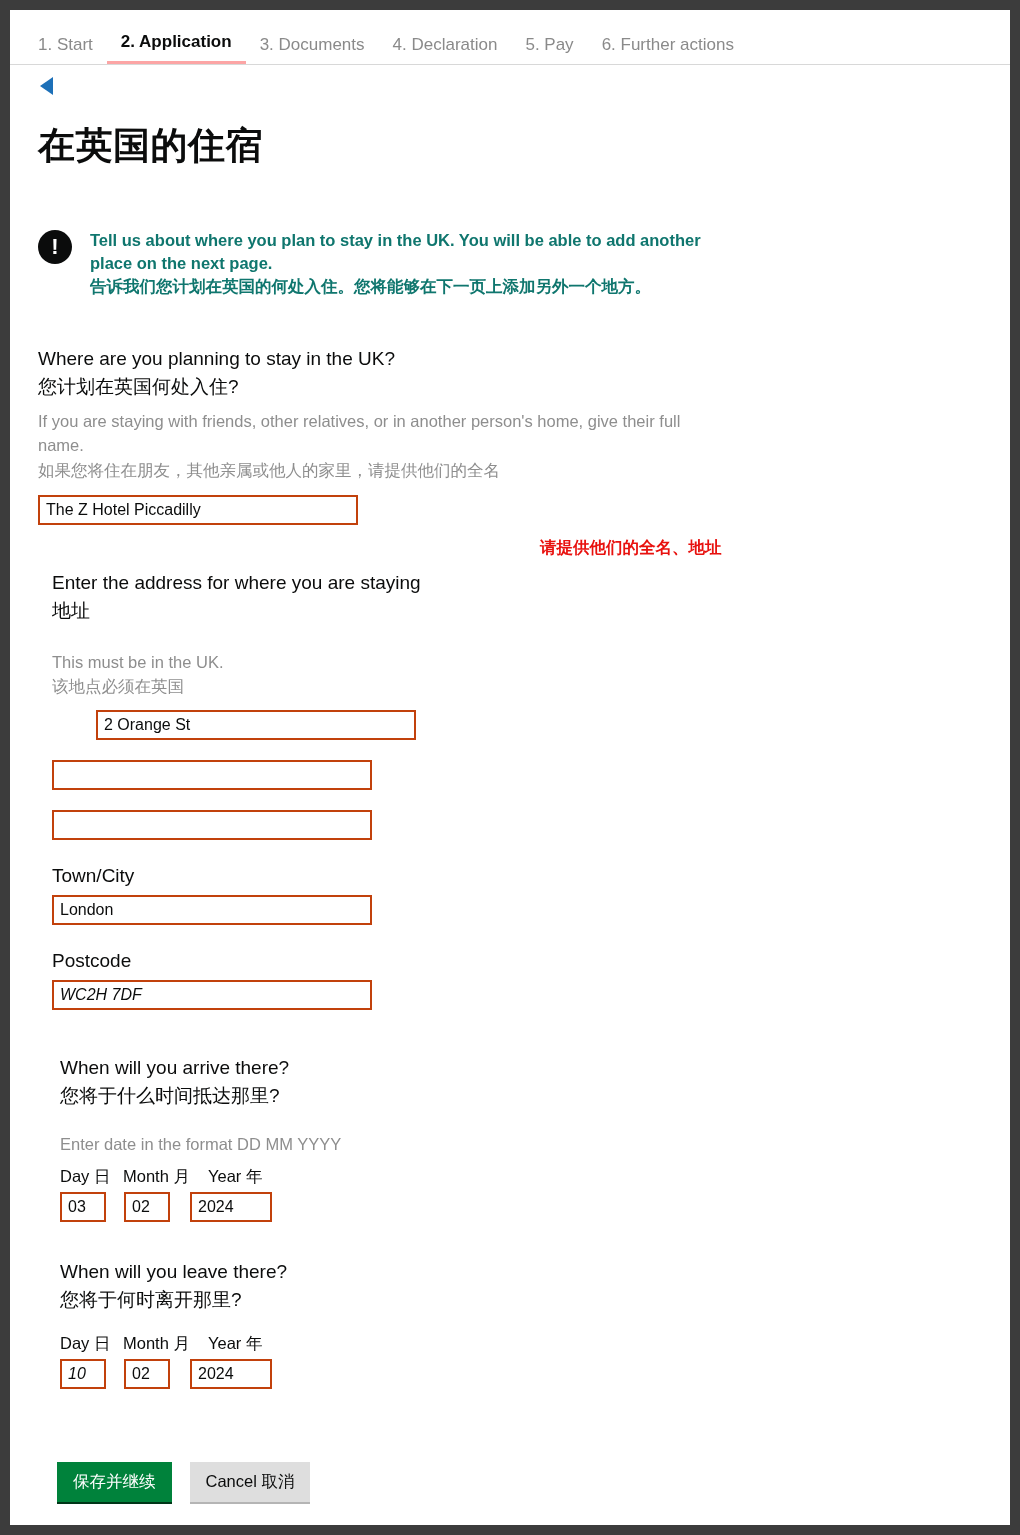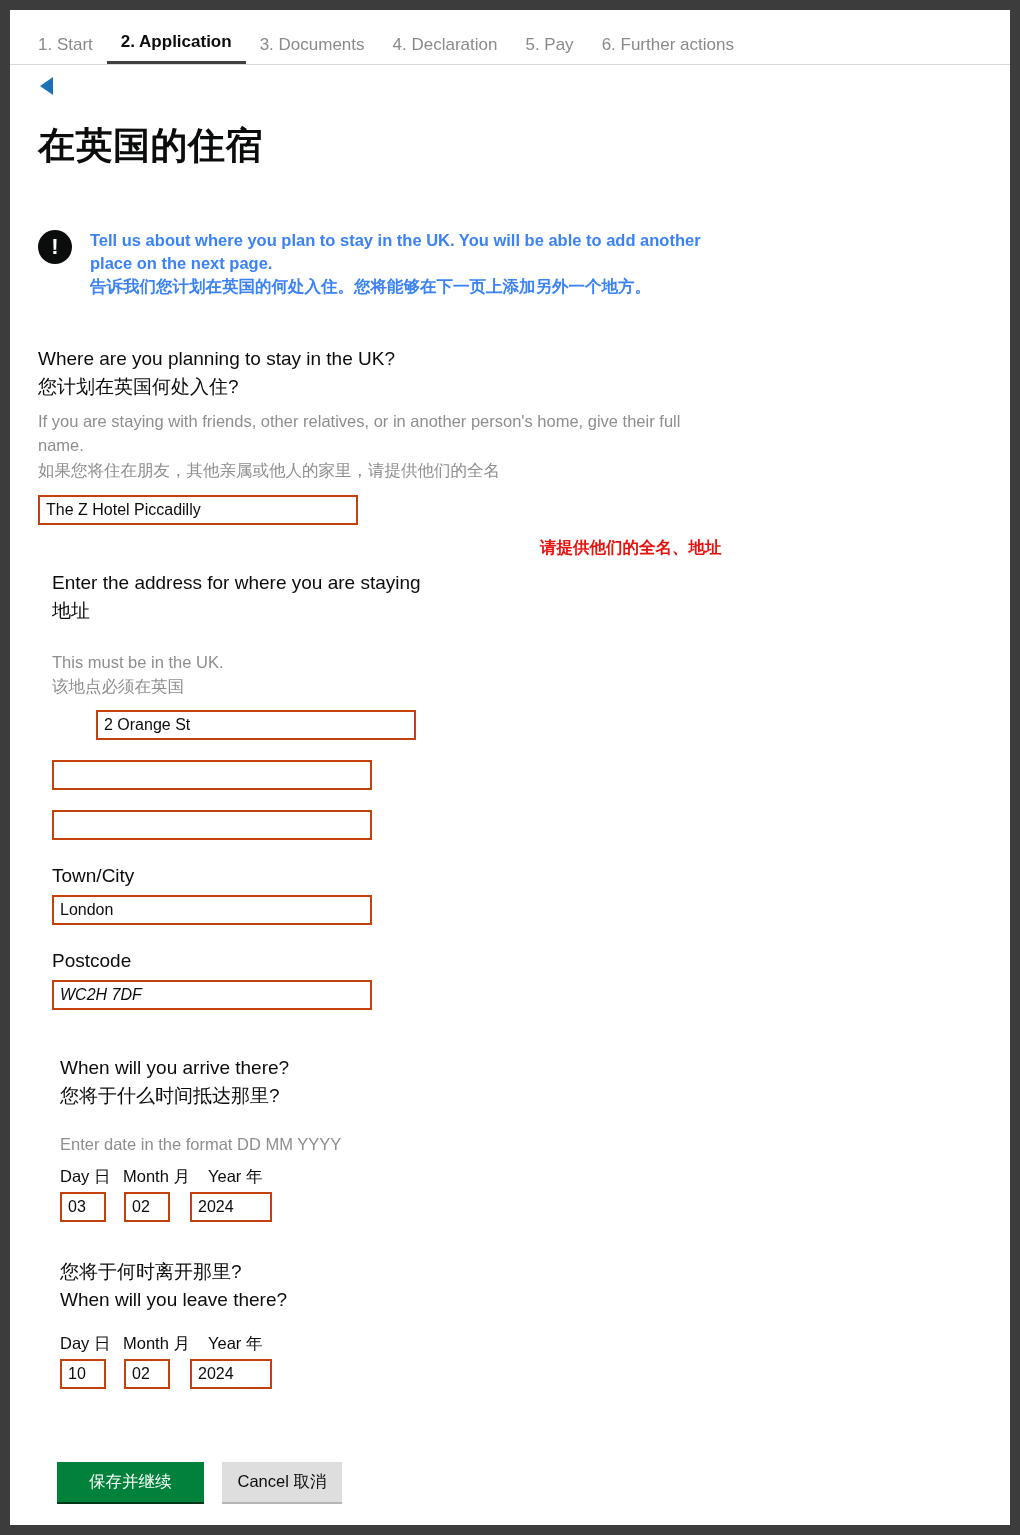--- a/index.html
+++ b/index.html
@@ -38,21 +38,21 @@
     font-size: 17px;
     color: #8a8a8a;
     padding: 0 14px 9px 14px;
     white-space: nowrap;
     cursor: pointer;
   }
   .nav-item:first-child { padding-left: 8px; }
   .nav-item.active {
     color: #0b0c0c;
     font-weight: bold;
-    border-bottom: 3px solid #404040;
+    border-bottom: 3px solid #fca5a5;
   }
 
   
   .back-row {
     padding: 12px 0 0 30px;
   }
   .back-arrow {
     display: inline-block;
     width: 0;
     height: 0;
@@ -88,21 +88,21 @@
     font-weight: bold;
     font-size: 22px;
     line-height: 34px;
     text-align: center;
     margin-top: 1px;
   }
   .warning-text {
     margin-left: 18px;
     font-size: 16.5px;
     font-weight: bold;
-    color: #3b82f6;
+    color: #0f766e;
     line-height: 1.38;
   }
 
   
   .content {
     padding-left: 28px;
   }
   .q-label {
     font-size: 19px;
     color: #0b0c0c;
@@ -160,21 +160,21 @@
     align-items: center;
     gap: 18px;
   }
   .btn-save {
     background: #00823b;
     color: #ffffff;
     border: none;
     border-bottom: 2px solid #003618;
     font-size: 16.5px;
     font-family: "Liberation Sans", sans-serif;
-    padding: 9px 32px;
+    padding: 9px 16px;
     cursor: pointer;
   }
   .btn-cancel {
     background: #dedede;
     color: #0b0c0c;
     border: none;
     border-bottom: 2px solid #b5b5b5;
     font-size: 16.5px;
     font-family: "Liberation Sans", sans-serif;
     padding: 9px 16px;
@@ -246,29 +246,29 @@
         <span>Year 年</span>
       </div>
       <div class="date-inputs">
         <input class="textinput" style="width: 46px;" type="text" value="03">
         <input class="textinput" style="width: 46px; margin-right: 20px;" type="text" value="02">
         <input class="textinput" style="width: 82px;" type="text" value="2024">
       </div>
     </div>
 
     <div style="margin-left:22px; margin-top:36px;">
+      <div class="q-label">When will you leave there?</div>
       <div class="q-label">您将于何时离开那里?</div>
-      <div class="q-label">When will you leave there?</div>
       <div class="date-head" style="margin-top:19px;">
         <span style="width:63px;">Day 日</span>
         <span style="width:85px;">Month 月</span>
         <span>Year 年</span>
       </div>
       <div class="date-inputs">
-        <input class="textinput" style="width: 46px;" type="text" value="10">
+        <input class="textinput" style="width: 46px; font-style: italic;" type="text" value="10">
         <input class="textinput" style="width: 46px; margin-right: 20px;" type="text" value="02">
         <input class="textinput" style="width: 82px;" type="text" value="2024">
       </div>
     </div>
 
   </div>
 
   <div class="red-note">请提供他们的全名、地址</div>
 
   <div class="buttons">

